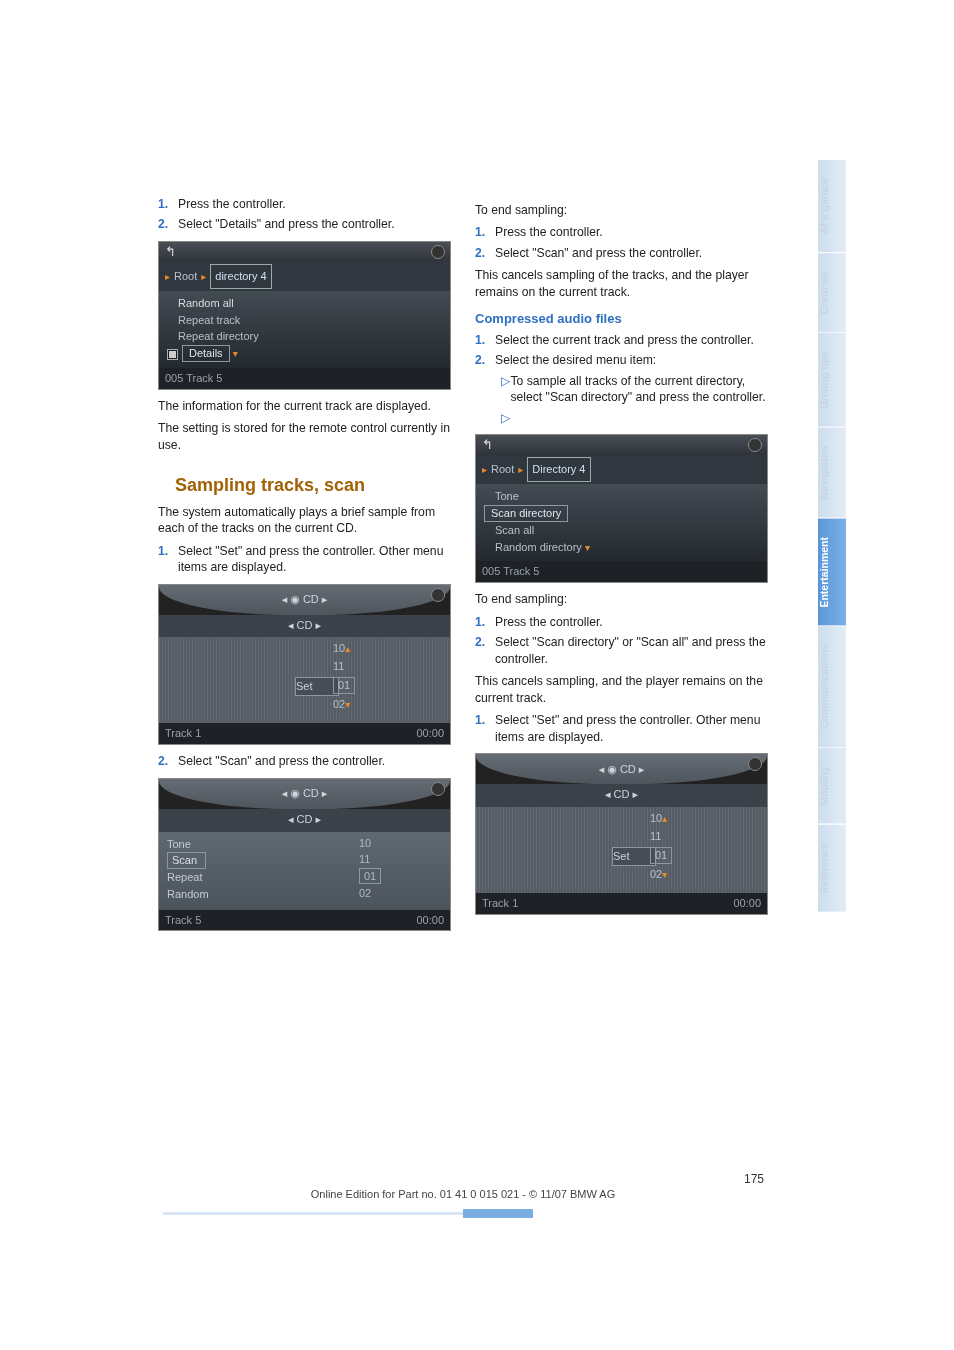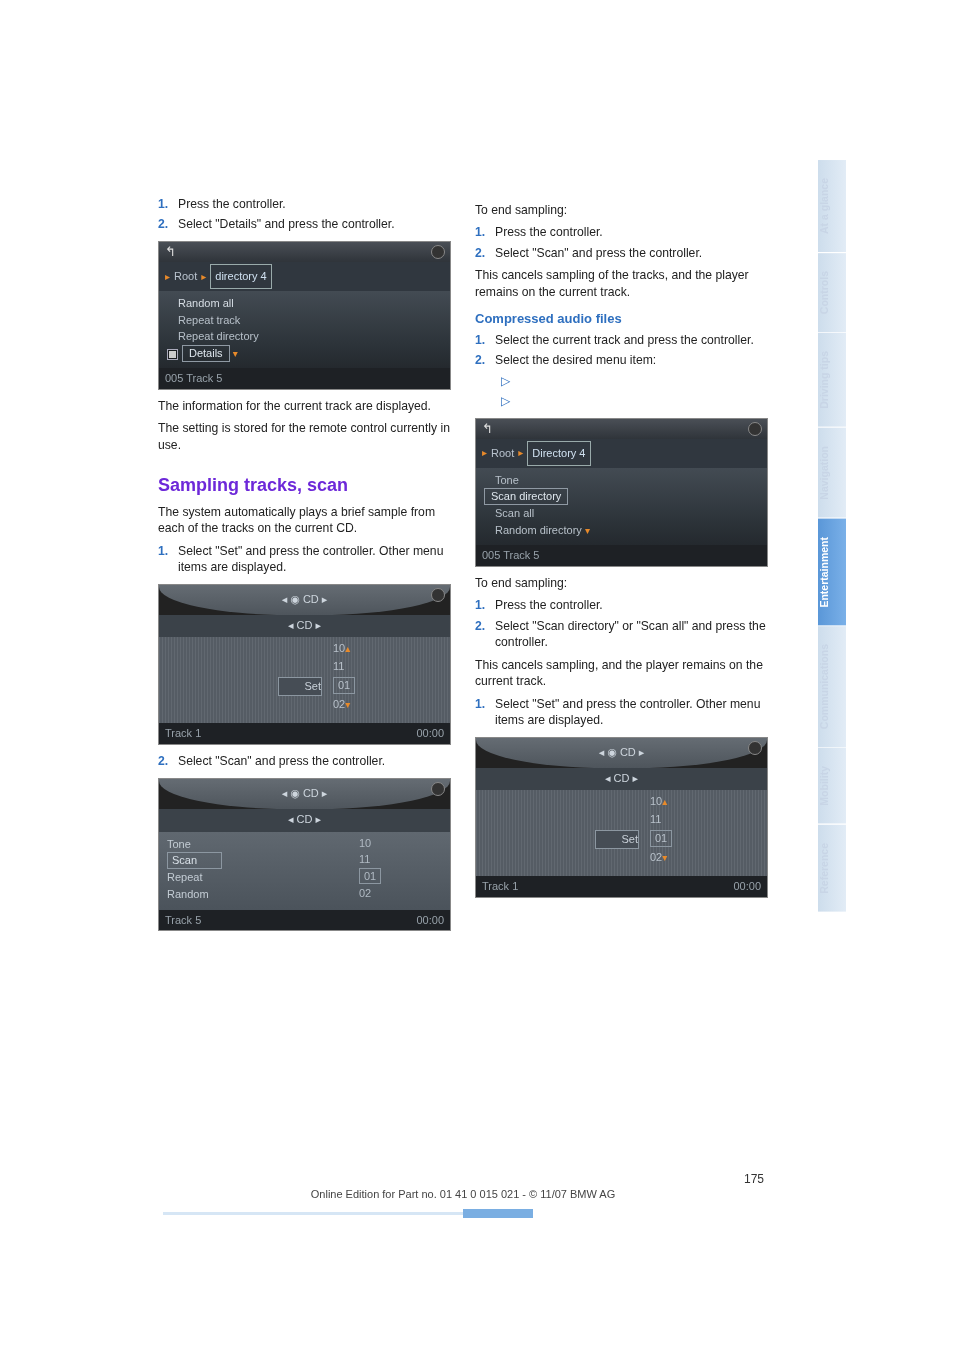--- a/index.html
+++ b/index.html
@@ -6,21 +6,21 @@
   html, body { width: 954px; height: 1350px; background: #ffffff; font-family: Arial, Helvetica, sans-serif; }
   .page { position: relative; width: 954px; height: 1350px; }
   .content { position: absolute; left: 158px; top: 196px; width: 610px; display: flex; gap: 24px; }
   .col { width: 293px; font-size: 12.2px; color: #222; line-height: 1.35; }
   .ol-num { color: #2e6fbf; font-weight: bold; display: inline-block; width: 20px; }
   .li { display: flex; margin-bottom: 4px; }
   .li .txt { flex: 1; }
   .sub-li { display: flex; margin-bottom: 4px; padding-left: 26px; }
   .tri { color: #2e6fbf; display: inline-block; width: 18px; }
   p.body { margin: 6px 0; }
-  h2.blue { color: #6d28d9; font-size: 18px; font-weight: bold; margin-top: 20px; margin-bottom: 6px; }
+  h2.blue { color: #a16207; font-size: 18px; font-weight: bold; margin-top: 20px; margin-bottom: 6px; margin-left: 17px; }
   h3.blue { color: #2e6fbf; font-size: 13px; font-weight: bold; margin-top: 10px; margin-bottom: 4px; }
 
   .screen { width: 293px; background: #222; color: #cfd4db; font-size: 11px; margin: 8px 0; position: relative; border: 1px solid #888; }
   .screen-hdr { background: linear-gradient(#4a4f56, #2f343a); padding: 3px 6px; display: flex; align-items: center; height: 20px; }
   .back-icon { color: #ddd; font-size: 13px; margin-right: 6px; }
   .dial { position: absolute; right: 5px; top: 3px; width: 14px; height: 14px; border: 1px solid #888; border-radius: 50%; background: #333; }
   .bc-row { background: #30373f; padding: 2px 6px; display: flex; gap: 4px; align-items: center; }
   .bc-item { color: #b9c3ce; font-size: 11px; }
   .bc-sep { color: #f0a030; font-size: 10px; }
   .bc-box { border: 1px solid #9aa; padding: 4px 4px; color: #cfe0f0; }
@@ -30,27 +30,27 @@
   .menu-item.box { border: 1px solid #8f99a3; display: inline-block; padding: 0 6px; color: #dfe7ee; }
   .chk { display: inline-block; width: 11px; height: 11px; border: 1px solid #aab; margin-right: 4px; vertical-align: middle; background: #1a1d20; position: relative; }
   .chk.on::after { content: ""; position: absolute; left: 1px; top: 1px; width: 7px; height: 7px; background: #ccc; }
   .track-row { background: #1e2125; color: #98a2aa; padding: 3px 6px; font-size: 11px; display: flex; justify-content: space-between; }
   .ptr-r { color: #e88a2a; font-size: 10px; }
   .ptr-d { color: #e88a2a; font-size: 10px; }
 
   .screen.brushed .top-arc { background: linear-gradient(#656c73,#4e555c); height: 30px; border-radius: 0 0 45% 45% / 0 0 28px 28px; display: flex; align-items: center; justify-content: center; color: #cdd5dd; font-size: 11px; position: relative; }
   .screen.brushed .sub-arc { background: #3b4249; text-align: center; color: #cdd5dd; font-size: 11px; padding: 3px 0 5px 0; }
   .screen.brushed .wheel-area { background: repeating-linear-gradient(90deg,#616870 0 1px,#555c64 1px 3px); height: 86px; position: relative; }
-  .wheel-box { position: absolute; left: 119px; width: 44px; background: #464d55; border: 1px solid #8c97a1; color: #c9d1d9; text-align: right; font-size: 11px; padding: 1px 0; }
+  .wheel-box { position: absolute; left: 136px; width: 44px; background: #464d55; border: 1px solid #8c97a1; color: #c9d1d9; text-align: left; font-size: 11px; padding: 1px 0; }
   .wheel-num { position: absolute; left: 174px; color: #b8c1ca; font-size: 11px; }
   .wheel-num.sel { border: 1px solid #8c97a1; padding: 0 4px; }
 
   .screen.brushed2 .list-area { background: linear-gradient(#606870,#4b535b); padding: 4px 8px 0 8px; height: 78px; position: relative; }
   .list-area .mrow { color: #c3ccd4; font-size: 11px; padding: 1px 0; }
-  .list-area .mrow.box { border: 1px solid #8c97a1; display: inline-block; padding: 0 24px 0 4px; color: #d8e0e7; }
+  .list-area .mrow.box { border: 1px solid #8c97a1; display: inline-block; padding: 0 8px 0 4px; color: #d8e0e7; }
   .list-area .num { position: absolute; left: 200px; color: #b0bac3; font-size: 11px; }
   .list-area .num.box { border: 1px solid #8c97a1; padding: 0 4px; }
 
   .side-tabs { position: absolute; right: 108px; top: 160px; width: 28px; }
   .tab { width: 28px; writing-mode: vertical-rl; transform: rotate(180deg); text-align: center; font-size: 10.5px; font-weight: bold; padding: 18px 0; color: #b9c6d9; background: linear-gradient(90deg,#e2ecf6,#cdddec); margin-bottom: 0; border-top: 1px solid #fff; }
   .tab.active { background: linear-gradient(90deg,#7ab0e8,#5a97d8); color: #fff; }
   .tab.faint { color: #c8d5e6; }
 
   .footer { position: absolute; left: 158px; bottom: 150px; width: 610px; text-align: center; font-size: 11px; color: #444; }
   .pagebar { position: absolute; left: 463px; bottom: 132px; width: 70px; height: 9px; background: #7aaee2; }
@@ -164,20 +164,21 @@
     <div class="li">
           <span class="ol-num">1.</span>
           <span class="txt">Select the current track and press the controller.</span>
         </div>
     <div class="li">
           <span class="ol-num">2.</span>
           <span class="txt">Select the desired menu item:</span>
         </div>
     <div class="sub-li">
           <span class="tri">▷</span>
+          <span class="txt">To sample all tracks of the current directory, select "Scan directory" and press the controller.</span>
         </div>
     <div class="sub-li">
           <span class="tri">▷</span>
         </div>
 
     <div class="screen">
       <div class="screen-hdr">
             <span class="back-icon">↰</span>
             <span class="dial"></span>
           </div>

